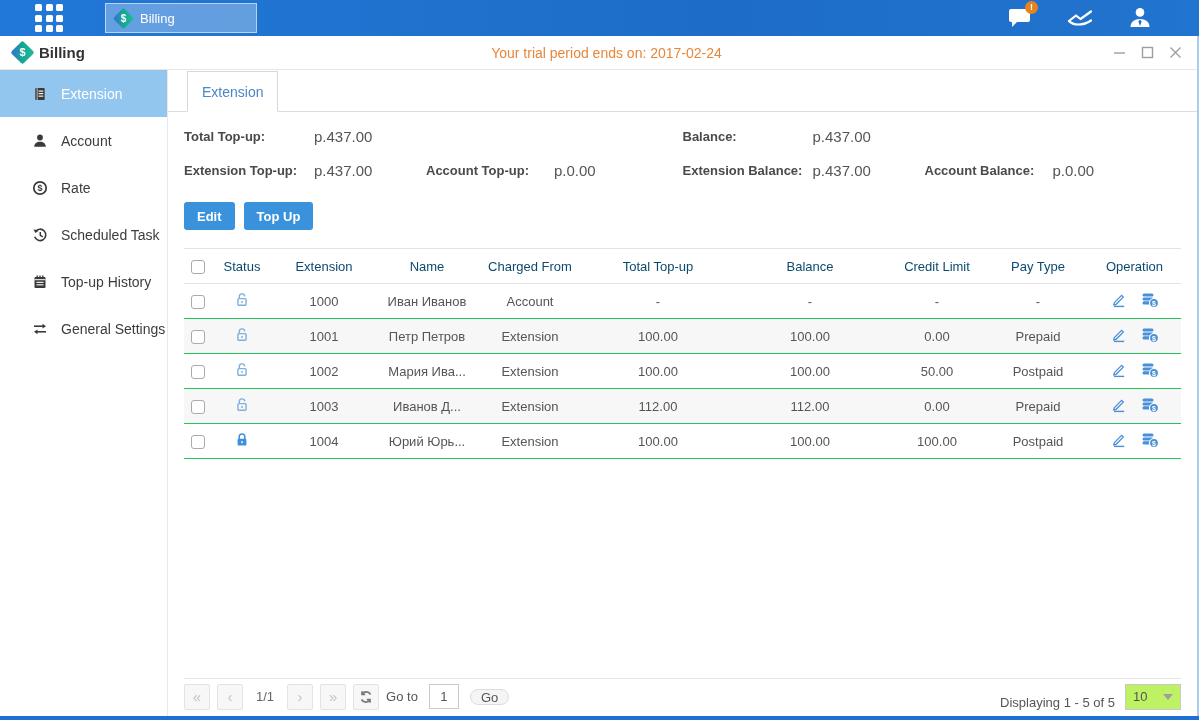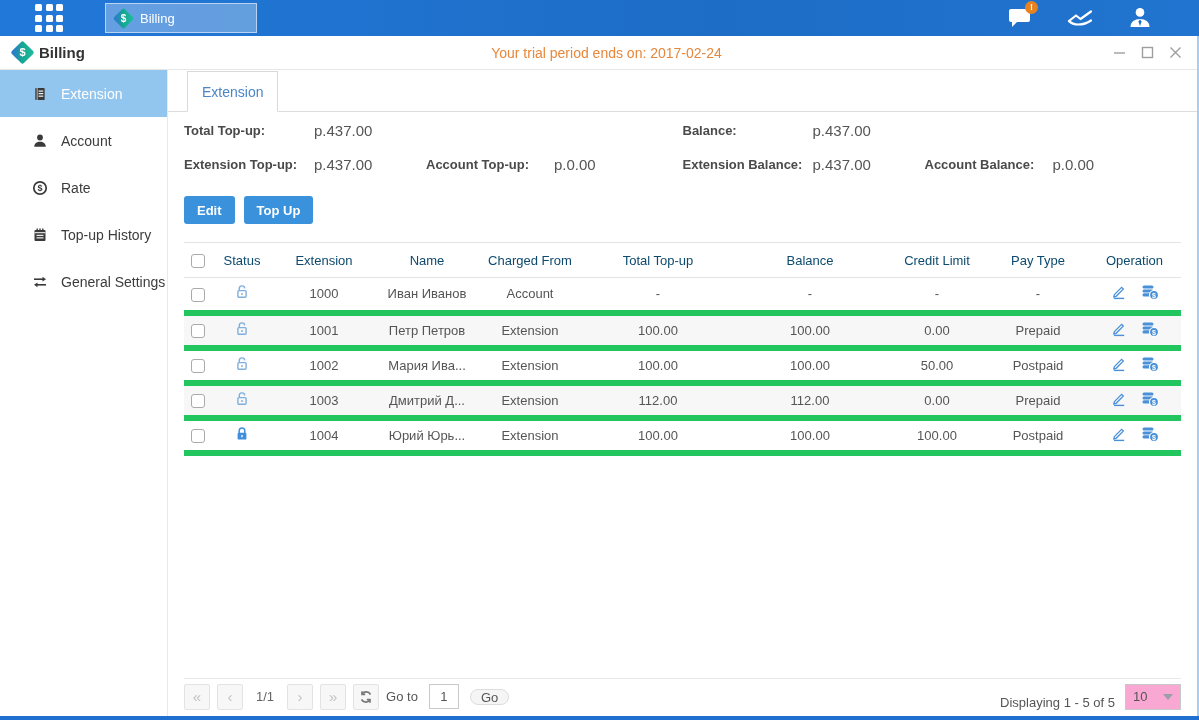--- a/index.html
+++ b/index.html
@@ -45,36 +45,36 @@
   .content { flex:1; display:flex; flex-direction:column; min-width:0; }
   .tabstrip { height:42px; flex:0 0 42px; display:flex; align-items:flex-end; padding-left:19px;
               border-bottom:1px solid #dcdcdc; }
   .tab { height:41px; line-height:40px; padding:0 14px; min-width:88px; text-align:center;
          background:#fff; border:1px solid #d9d9d9; border-bottom:1px solid #fff;
          margin-bottom:-1px; color:#4a86c8; font-size:14px; cursor:pointer; }
 
   .panel { flex:1; display:flex; flex-direction:column; padding:0 16px; min-height:0; }
 
   
-  .summary { margin-top:10px; display:flex; }
+  .summary { margin-top:16px; display:flex; }
   .s-half { width:50%; display:grid; grid-template-columns:130px 112px 128px auto; grid-row-gap:17px; align-items:center; }
   .s-label { font-size:13px; font-weight:bold; color:#4a4a4a; }
   .s-value { font-size:15px; color:#555; }
 
   
   .actions { margin-top:23px; display:flex; gap:9px; }
   .btn-primary { background:#3a91dc; color:#fff; border:none; border-radius:3px; font-weight:bold;
                  font-size:13px; padding:0 13px; height:28px; cursor:pointer; font-family:inherit; }
 
   
   .table-wrap { margin-top:18px; }
   table { width:100%; border-collapse:collapse; table-layout:fixed; font-size:13px; color:#555; }
   thead th { font-weight:normal; height:35px; border-top:1px solid #e3e3e3; border-bottom:1px solid #e3e3e3;
              text-align:center; color:#0c4a6e; }
-  tbody td { height:35px; text-align:center; border-bottom:6px solid #22c55e; overflow:hidden;
+  tbody td { height:35px; text-align:center; border-bottom:1px solid #22c55e; overflow:hidden;
              white-space:nowrap; text-overflow:ellipsis; }
   tbody tr:nth-child(even) { background:#f7f7f7; }
   .checkbox { display:inline-block; width:14px; height:14px; border:1px solid #aaa; border-radius:3px;
               background:#fff; cursor:pointer; vertical-align:middle; }
   .op-cell span { display:inline-block; margin:0 7px; cursor:pointer; vertical-align:middle; }
 
   .spacer { flex:1; }
 
   
   .pagebar { height:36px; flex:0 0 36px; border-top:1px solid #e8e8e8; display:flex; align-items:center;
@@ -83,21 +83,21 @@
             color:#c2c2c2; font-size:15px; text-align:center; line-height:24px; cursor:pointer; user-select:none; }
   .pg-btn.rf { color:#777; display:flex; align-items:center; justify-content:center; }
   .pg-ind { margin:0 6px; color:#666; }
   .goto-lbl { }
   .goto-input { width:30px; height:25px; border:1px solid #c9c9c9; text-align:center; font-size:13px;
                 color:#555; font-family:inherit; margin-left:4px; }
   .go-btn { height:16px; padding:0 10px; background:#f5f5f5; border:1px solid #ddd; border-radius:12px;
             color:#555; font-size:13px; cursor:pointer; font-family:inherit; margin-left:4px; }
   .pg-right { margin-left:auto; display:flex; align-items:flex-end; gap:10px; }
   .size-select { width:56px; height:26px; border:1px solid #c9c9c9; display:flex; align-items:center;
-                 justify-content:space-between; padding:0 7px; cursor:pointer; background:#f9a8d4; }
+                 justify-content:space-between; padding:0 7px; cursor:pointer; background:#bef264; }
   .tri-down { width:0; height:0; border-left:5px solid transparent; border-right:5px solid transparent;
               border-top:6px solid #9aa0a6; }
 </style>
 </head>
 <body>
 
 <div class="topbar">
   <div class="grid-icon">
     <span></span>
       <span></span>
@@ -192,20 +192,30 @@
           <span class="side-ico">
             <svg width="16" height="16" viewBox="0 0 16 16">
               <circle cx="8" cy="8" r="6.2" fill="none" stroke="#3a3a3a" stroke-width="1.7"></circle>
               <text x="8" y="11.2" font-size="9" font-weight="bold" fill="#3a3a3a" text-anchor="middle" font-family="Liberation Sans,sans-serif">$</text>
             </svg>
           </span>
           <span class="side-lbl">Rate</span>
         </div>
         <div class="side-item">
           <span class="side-ico">
+            <svg width="16" height="16" viewBox="0 0 16 16" fill="none">
+              <path d="M2.7 9.8 A5.7 5.7 0 1 0 3.4 4.6" stroke="#3a3a3a" stroke-width="1.6"></path>
+              <path d="M1.5 2.2 L3.4 6 L6.8 3.8 Z" fill="#3a3a3a"></path>
+              <path d="M8.3 5 L8.3 8.3 L10.8 9.8" stroke="#3a3a3a" stroke-width="1.5"></path>
+            </svg>
+          </span>
+          <span class="side-lbl">Scheduled Task</span>
+        </div>
+        <div class="side-item">
+          <span class="side-ico">
             <svg width="16" height="16" viewBox="0 0 16 16">
               <rect x="2.5" y="3" width="11" height="11" rx="1" fill="#3a3a3a"></rect>
               <rect x="2.5" y="5.2" width="11" height="1" fill="#fff"></rect>
               <rect x="4.5" y="1.5" width="1.4" height="3" fill="#3a3a3a"></rect>
               <rect x="7.3" y="1.5" width="1.4" height="3" fill="#3a3a3a"></rect>
               <rect x="10.1" y="1.5" width="1.4" height="3" fill="#3a3a3a"></rect>
               <rect x="4.5" y="7.8" width="7" height="1.1" fill="#fff"></rect>
               <rect x="4.5" y="10.3" width="7" height="1.1" fill="#fff"></rect>
             </svg>
           </span>
@@ -369,21 +379,21 @@
                       </svg></span></td>
                 </tr>
                 <tr>
                   <td><span class="checkbox"></span></td>
                   <td><span><svg width="16" height="16" viewBox="0 0 16 16" fill="none">
                         <path d="M5.3 6.6 V4.7 A2.7 2.7 0 0 1 10.7 4.4" stroke="#7fb0dd" stroke-width="1.4"></path>
                         <rect x="3.9" y="6.6" width="8.2" height="6.6" rx="1" stroke="#7fb0dd" stroke-width="1.4"></rect>
                         <line x1="8" y1="9" x2="8" y2="11" stroke="#7fb0dd" stroke-width="1.4"></line>
                       </svg></span></td>
                   <td>1003</td>
-                  <td>Дмитрий Д...</td>
+                  <td>Иванов Д...</td>
                   <td>Extension</td>
                   <td>112.00</td>
                   <td>112.00</td>
                   <td>0.00</td>
                   <td>Prepaid</td>
                   <td class="op-cell"><span><svg width="16" height="16" viewBox="0 0 16 16">
                         <path d="M3.4 10.6 L10.6 3.4 L12.3 5.1 L5.1 12.3 L2.8 12.9 Z" fill="none" stroke="#4a90d9" stroke-width="1.3"></path>
                         <line x1="3" y1="14.4" x2="13.2" y2="14.4" stroke="#4a90d9" stroke-width="1.4"></line>
                       </svg></span><span><svg width="18" height="16" viewBox="0 0 18 16">
                         <g fill="#4a90d9">

